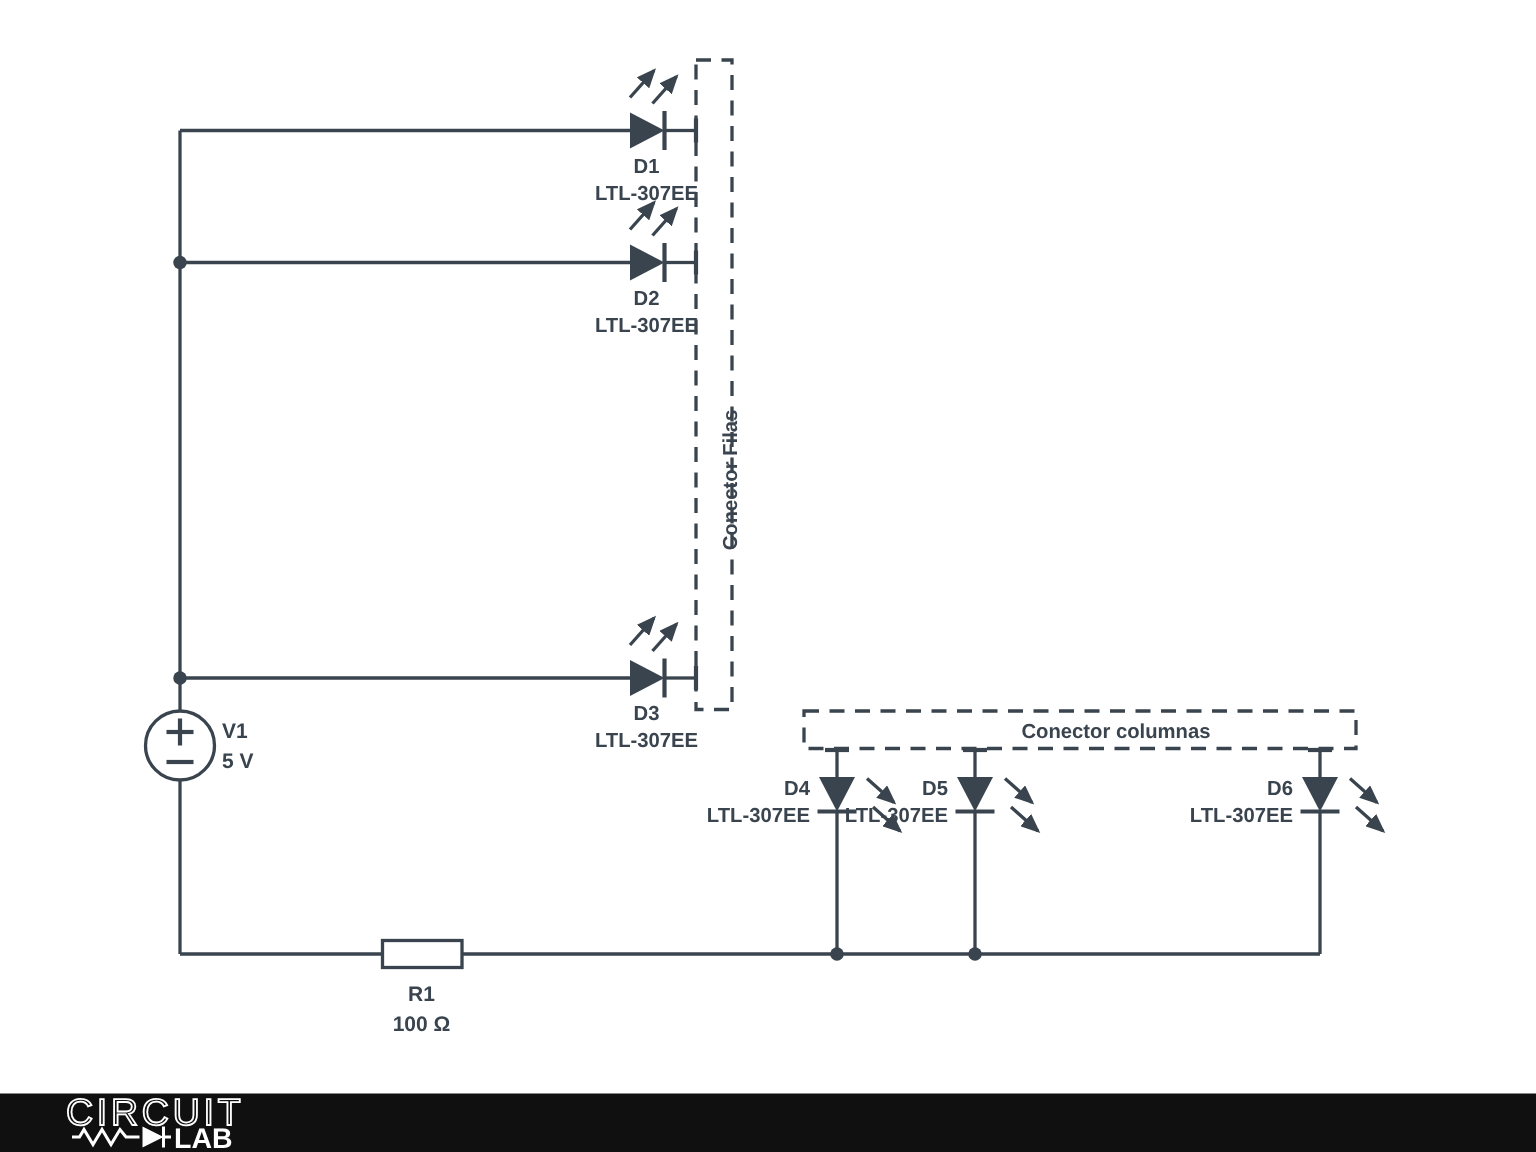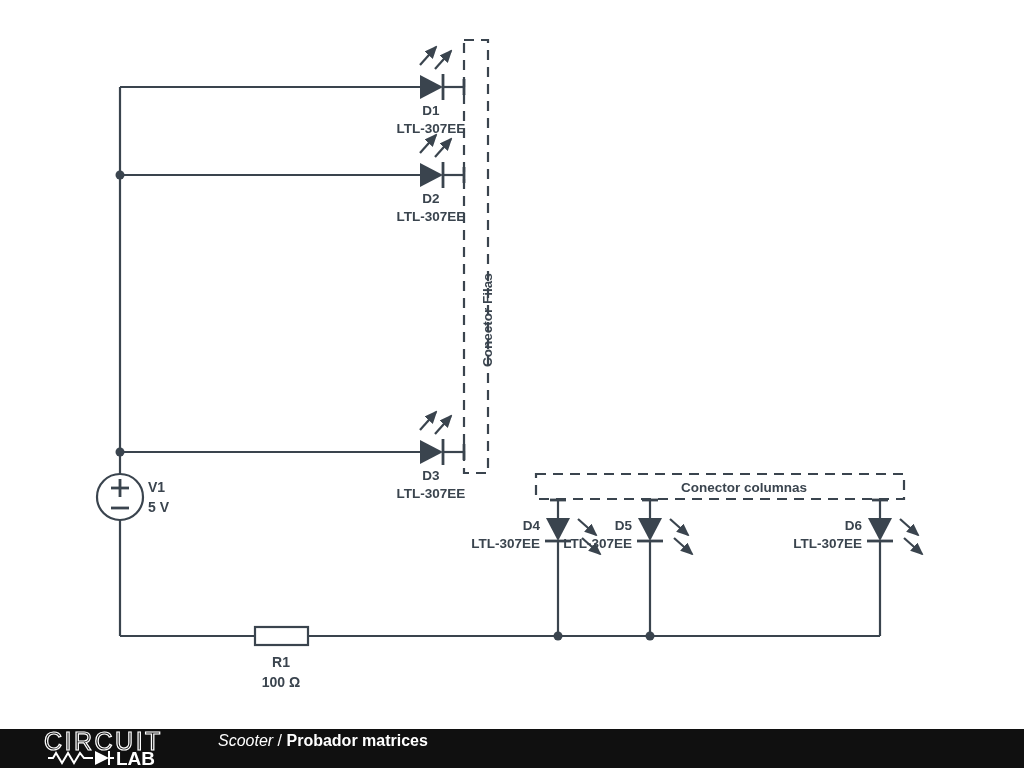--- a/index.html
+++ b/index.html
@@ -153,17 +153,16 @@
   <div id="footer">
     <svg id="logo" width="210" height="39" viewBox="0 0 210 39" xmlns="http://www.w3.org/2000/svg">
       <text class="logo-circuit" x="44" y="21">CIRCUIT</text>
       <polyline class="logo-line" points="48,29 53,29 56,24 62,34 68,24 74,34 80,24 84,29 93,29"></polyline>
       <polygon class="logo-diode" points="95,22 95,36 109,29"></polygon>
       <line class="logo-line" x1="109" y1="22" x2="109" y2="36"></line>
       <line class="logo-line" x1="109" y1="29" x2="114" y2="29"></line>
       <text class="logo-lab" x="116" y="36">LAB</text>
     </svg>
     <div id="credit">
-      <div><span class="author">Scooter</span><span> / </span><span class="title">Probador matrices</span></div>
     </div>
   </div>
 
 </div>
 
 </body></html>

